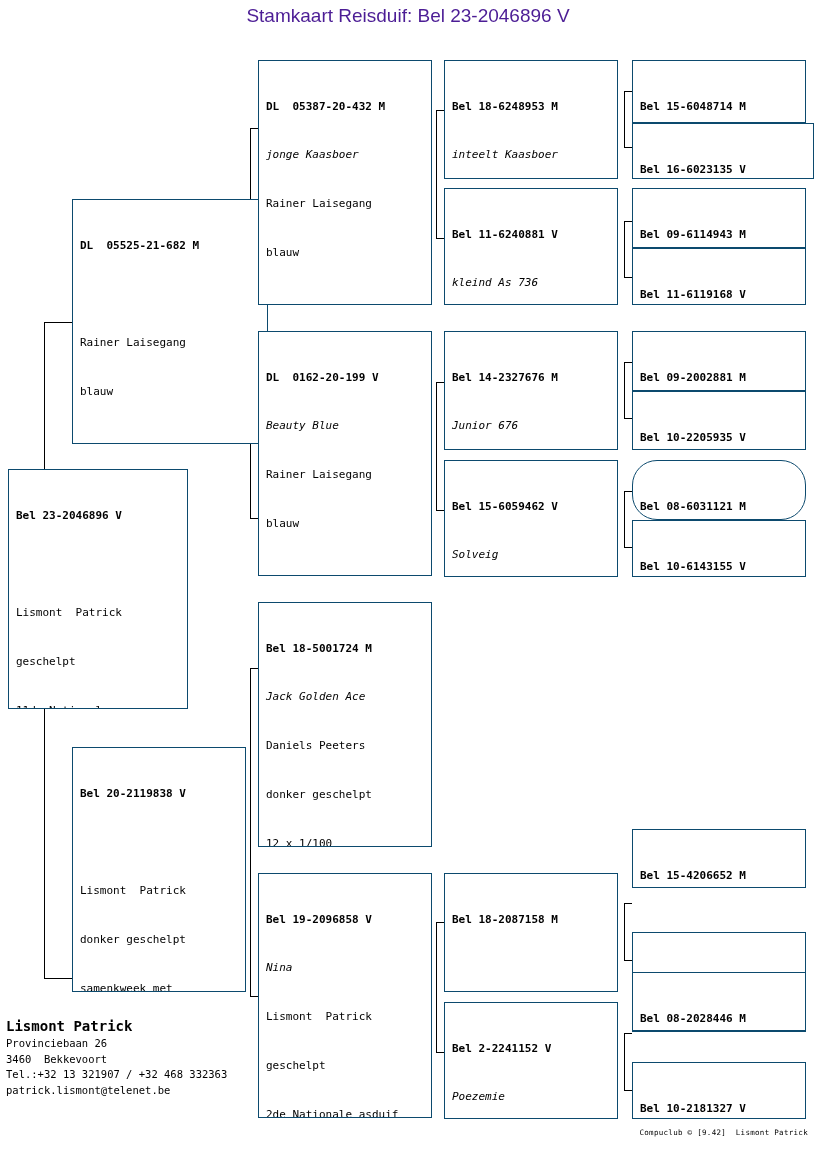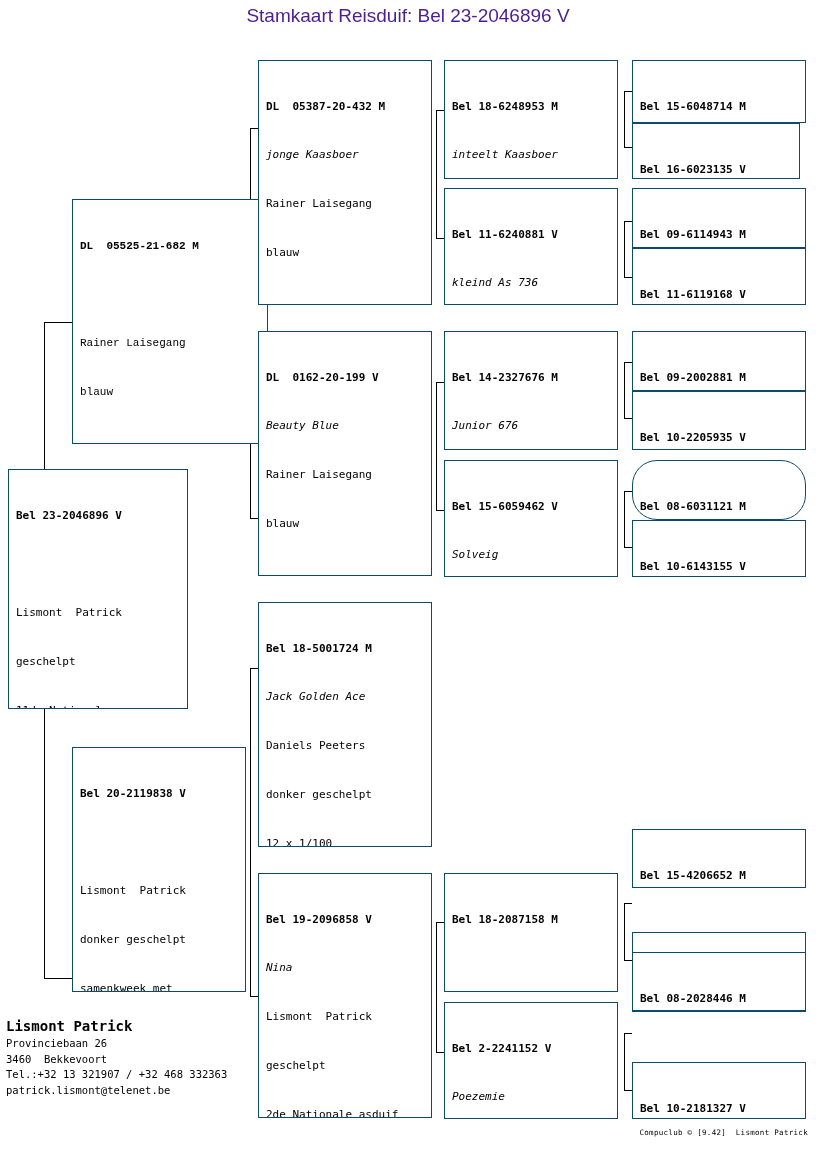--- a/index.html
+++ b/index.html
@@ -169,21 +169,21 @@
     
     
     
     
     
     
     
     
   </div>
 
-  <div class="box" style="left:72px; top:199px; width:196px; height:245px;font-family:Liberation Mono, monospace;">
+  <div class="box" style="left:72px; top:199px; width:196px; height:245px;">
     <span class="ring">DL  05525-21-682 M</span>
     <span class="sp"></span>
     <span class="ln">Rainer Laisegang</span>
     <span class="ln">blauw</span>
   </div>
 
   <div class="box" style="left:72px; top:747px; width:174px; height:245px;">
     <span class="ring">Bel 20-2119838 V</span>
     <span class="sp"></span>
     <span class="ln">Lismont  Patrick</span>
@@ -272,21 +272,21 @@
     
     
   </div>
 
   <div class="box" style="left:632px; top:60px; width:174px; height:63px;">
     <span class="ring">Bel 15-6048714 M</span>
     
     
   </div>
 
-  <div class="box" style="left:632px; top:123px; width:168px; height:56px;">
+  <div class="box" style="left:632px; top:123px; width:182px; height:56px;">
     <span class="ring">Bel 16-6023135 V</span>
     
     
   </div>
 
   <div class="box" style="left:632px; top:188px; width:174px; height:60px;">
     <span class="ring">Bel 09-6114943 M</span>
     
     
   </div>
@@ -325,21 +325,21 @@
     
     
   </div>
 
   <div class="box" style="left:632px; top:932px; width:174px; height:60px;">
     <span class="ring">Bel 15-2048169 V</span>
     
     
   </div>
 
-  <div class="box" style="left:632px; top:952px; width:174px; height:60px; border-bottom-width:2px;">
+  <div class="box" style="left:632px; top:972px; width:174px; height:60px; border-bottom-width:2px;">
     <span class="ring">Bel 08-2028446 M</span>
     
     
   </div>
 
   <div class="box" style="left:632px; top:1062px; width:174px; height:57px;">
     <span class="ring">Bel 10-2181327 V</span>
     
     
   </div>

